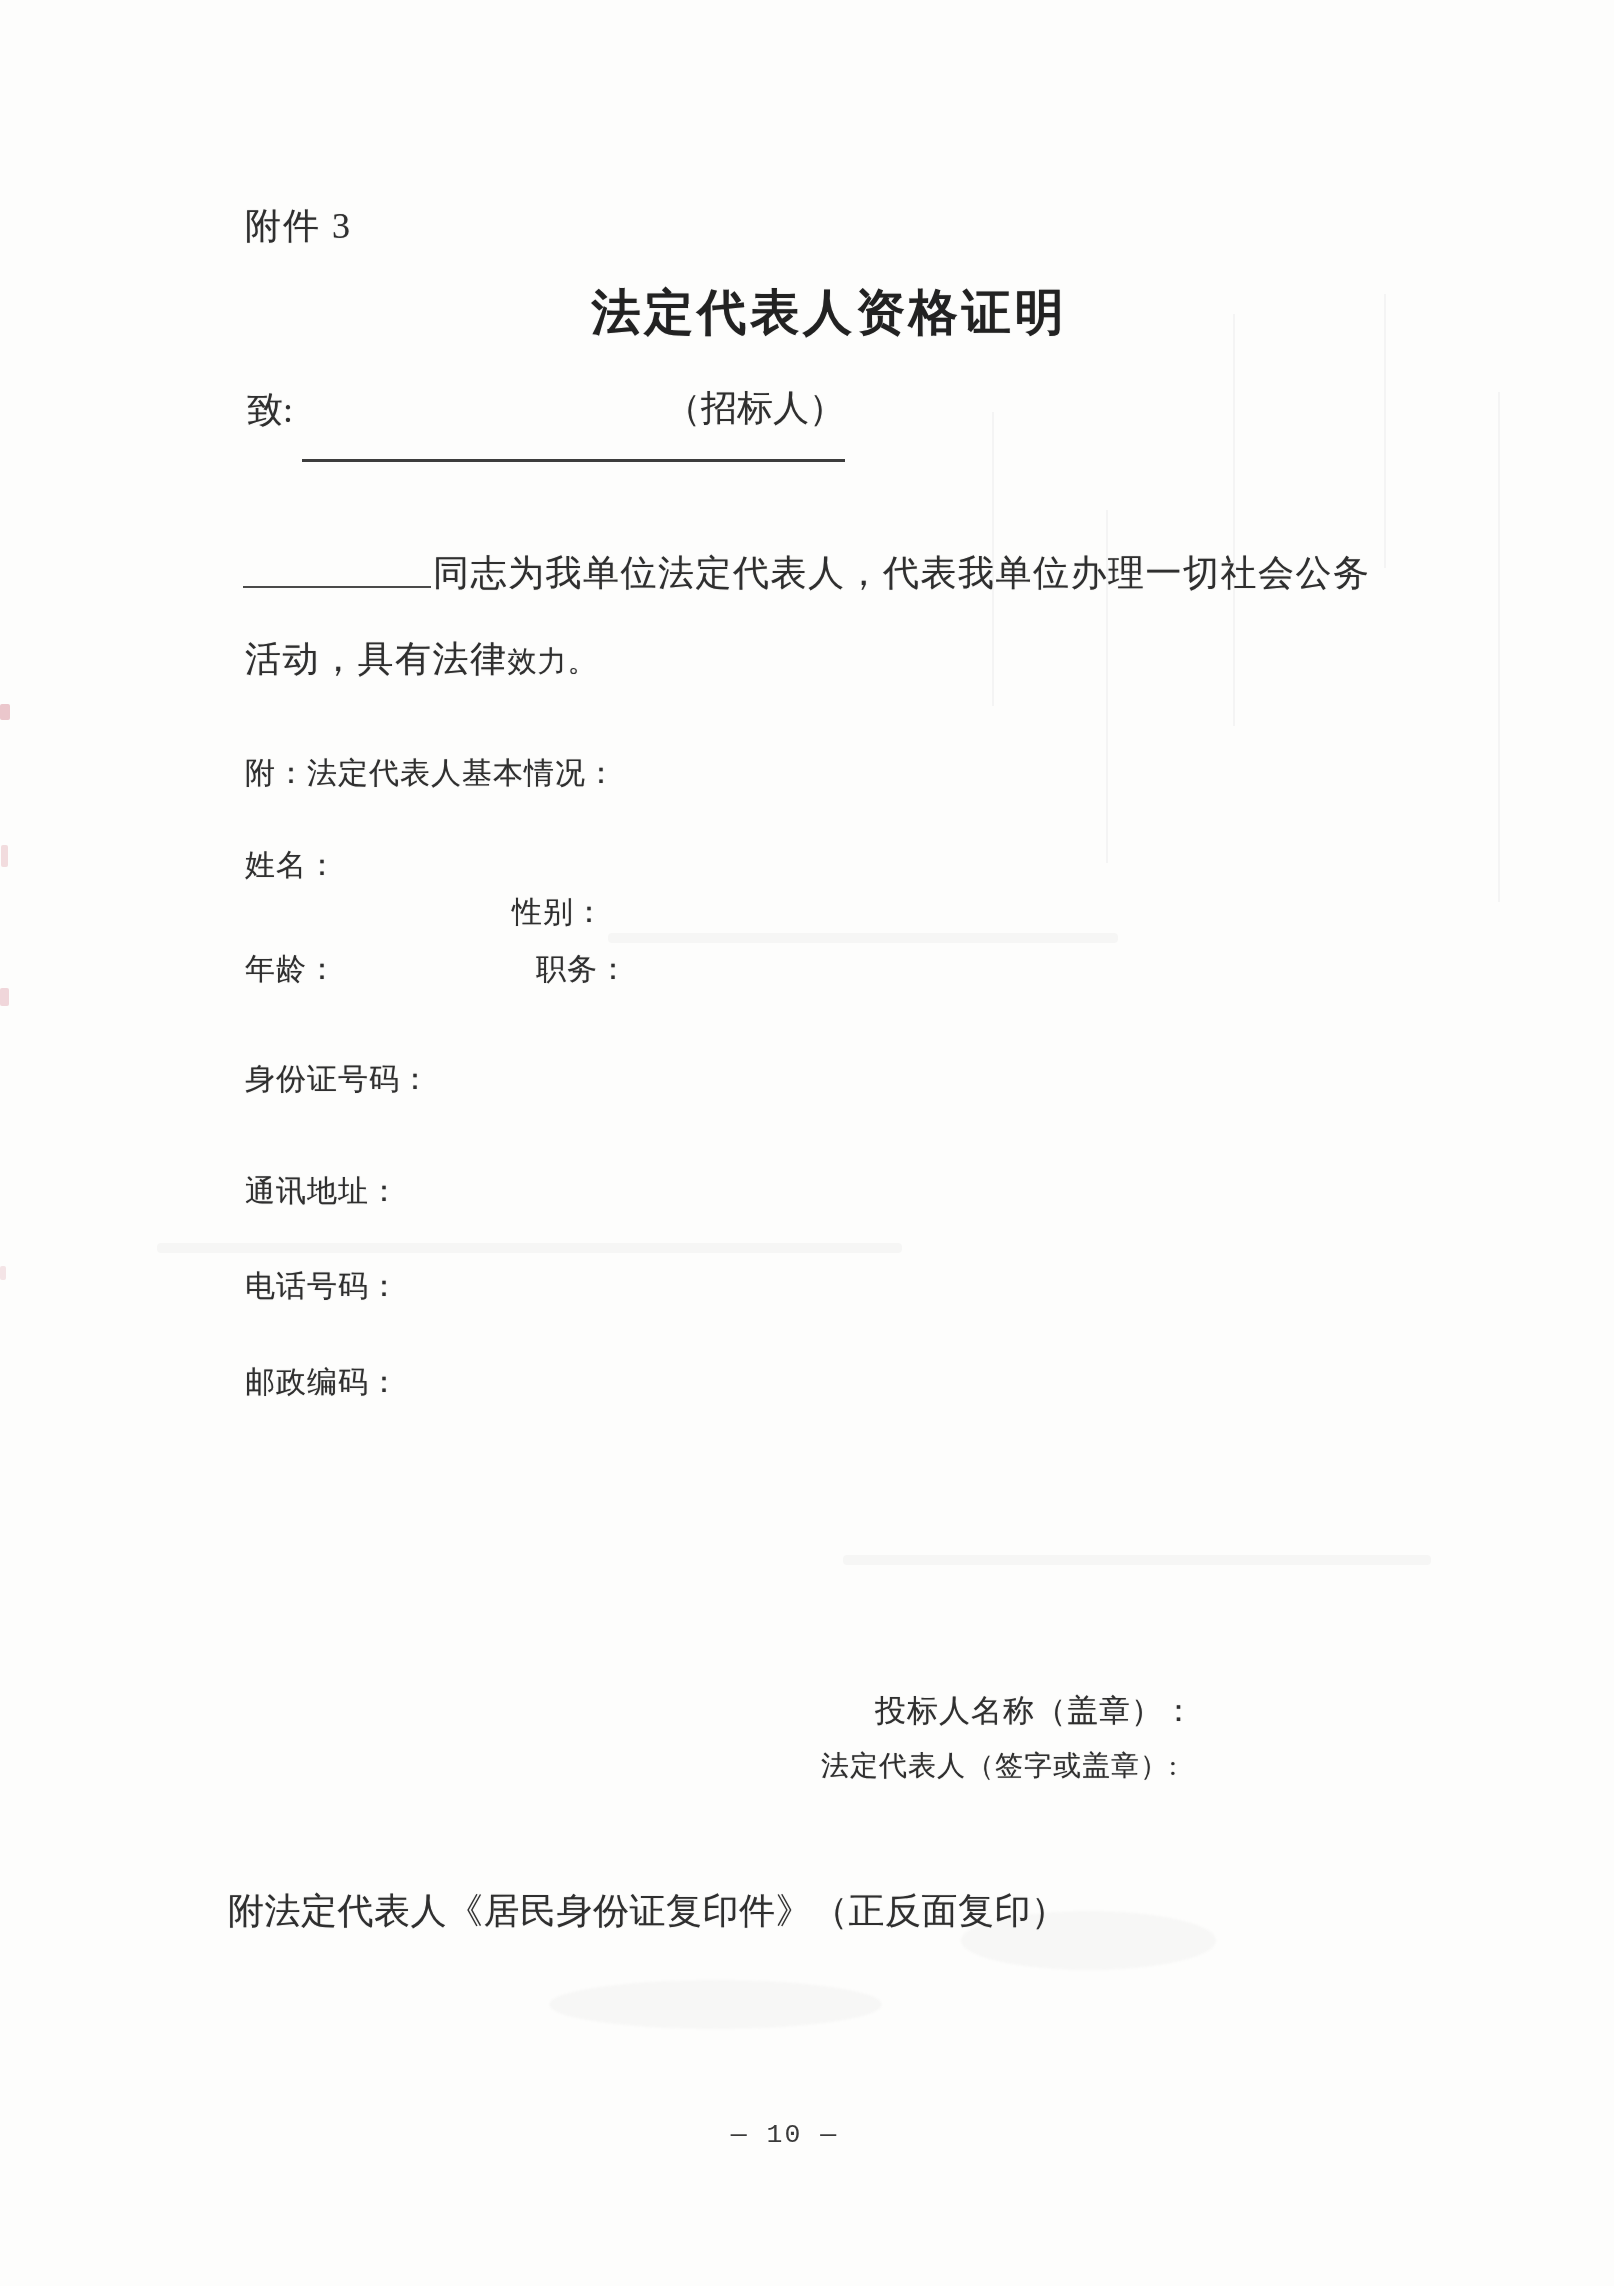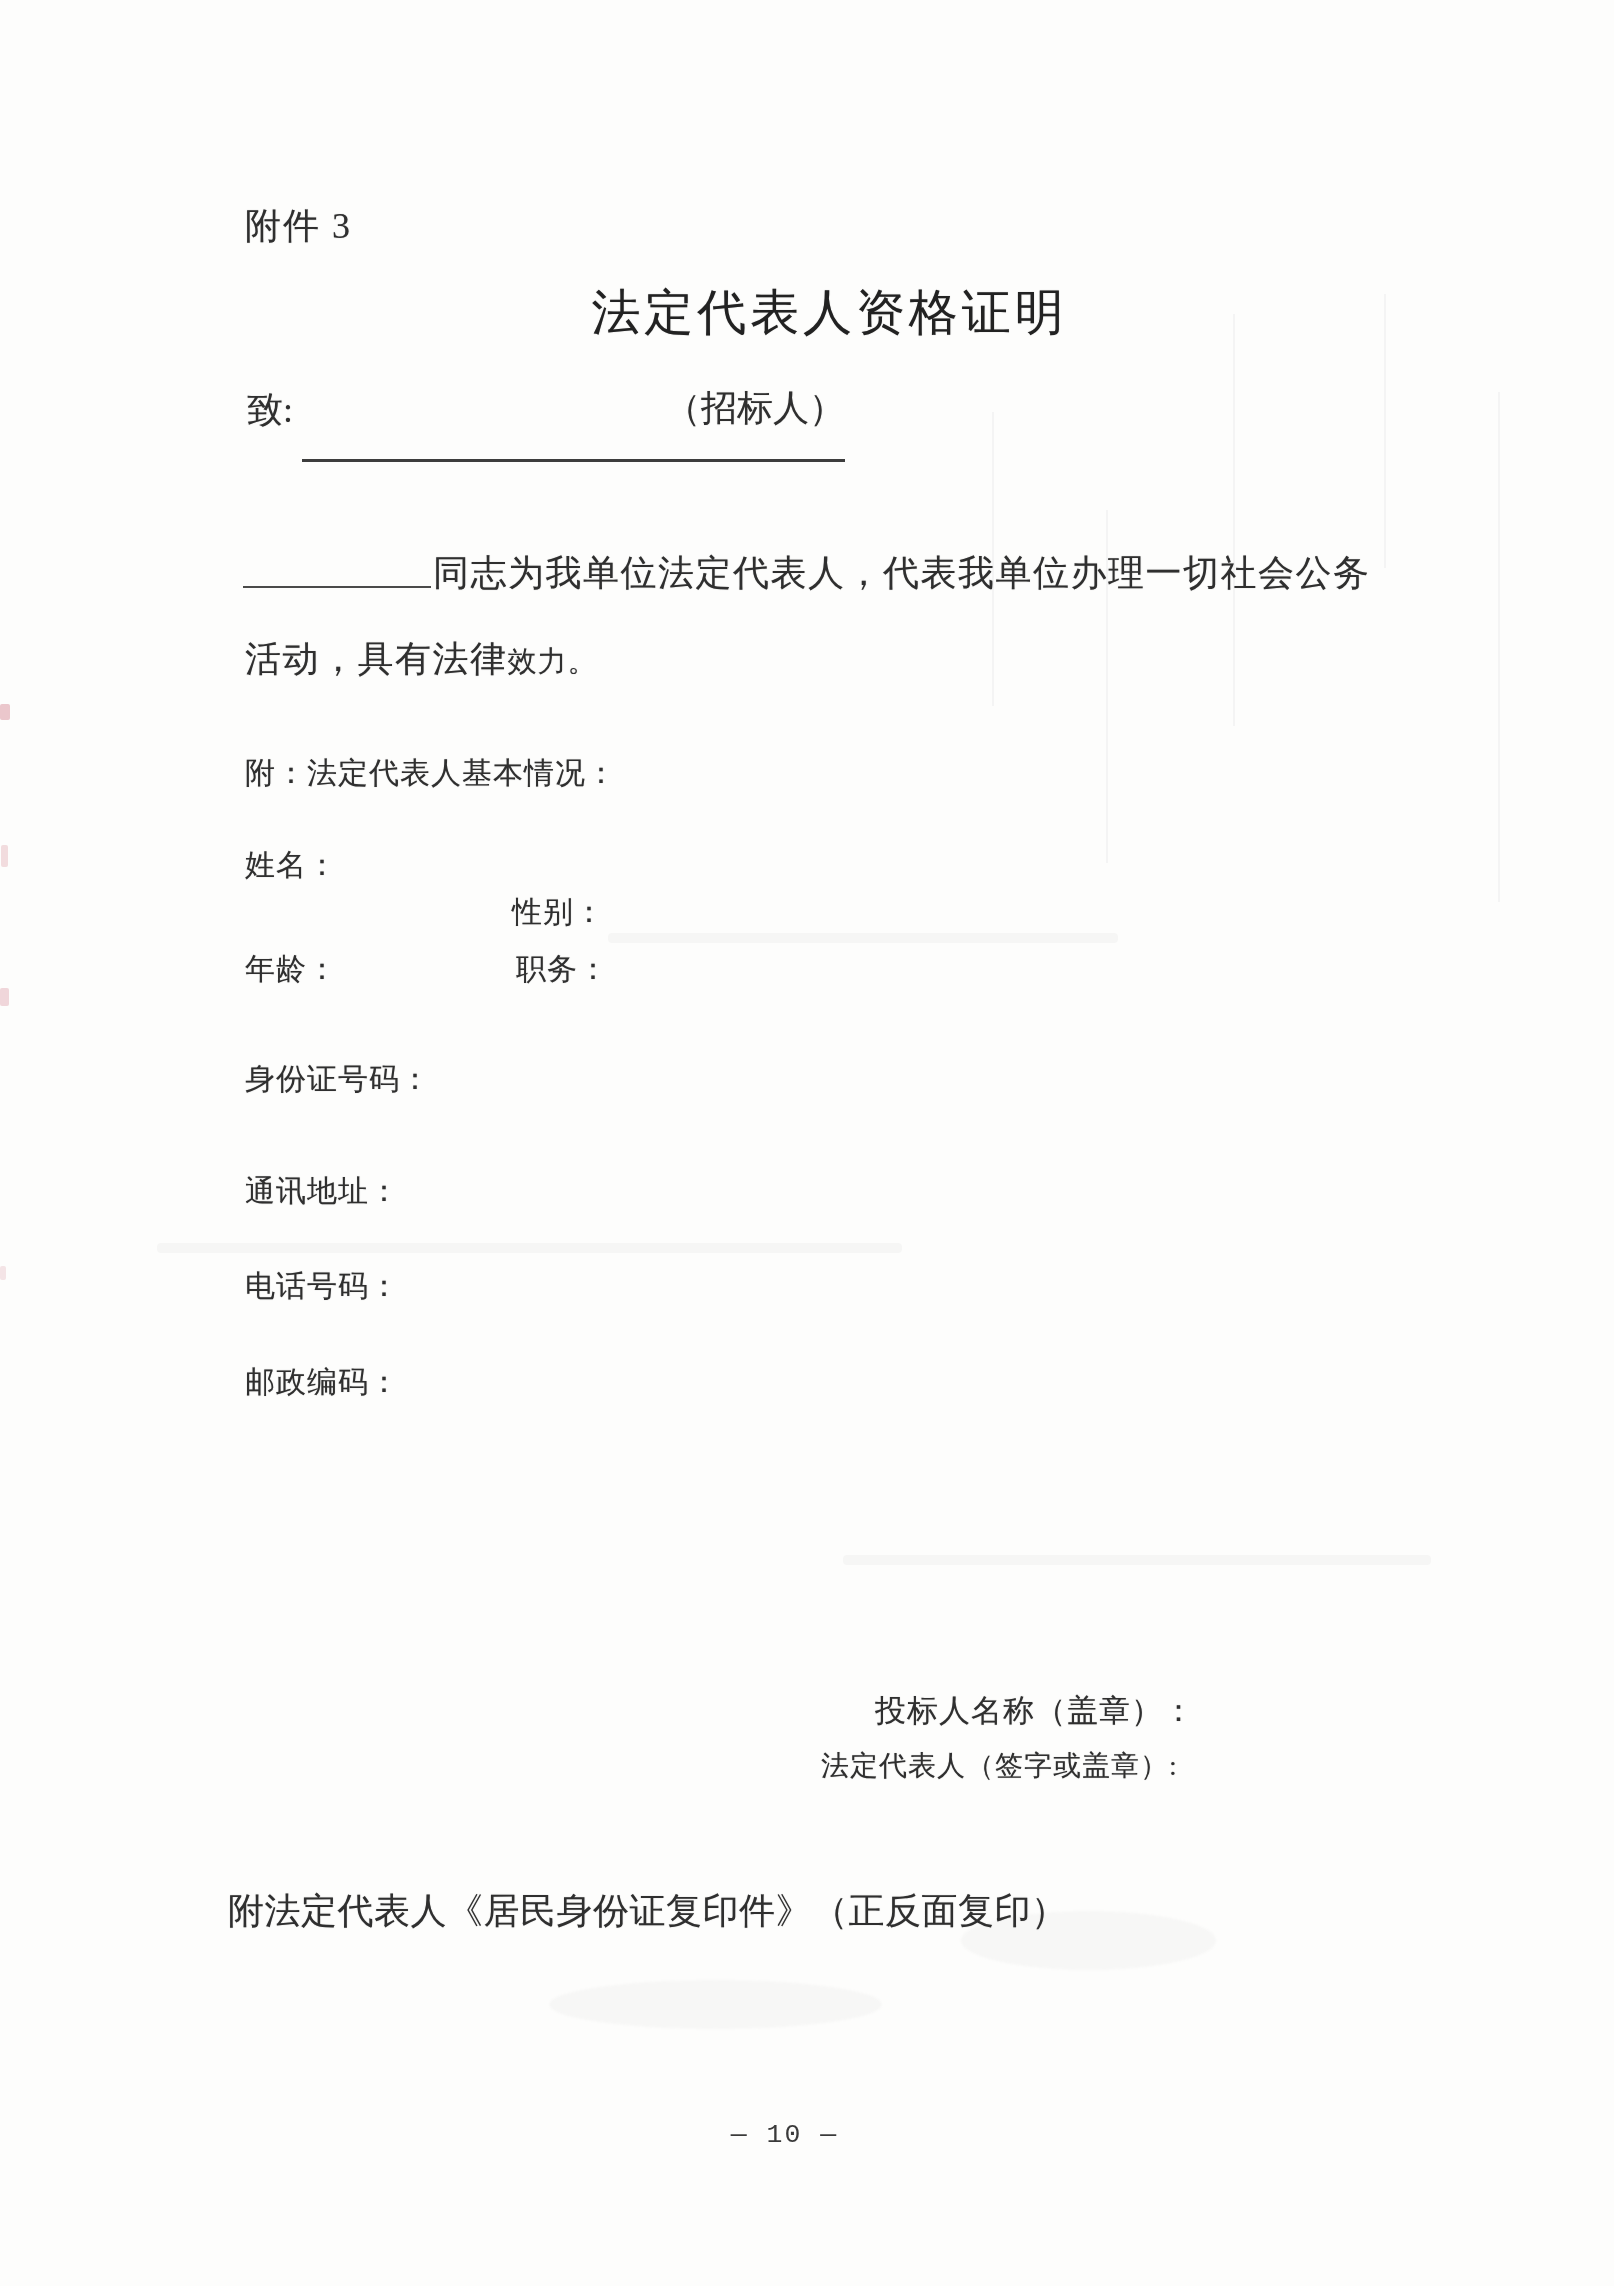--- a/index.html
+++ b/index.html
@@ -9,21 +9,21 @@
     background:#fdfdfc;
     overflow:hidden;
     font-family:"Liberation Serif","DejaVu Serif",serif;
     color:#2f2f2f;
   }
   .abs{position:absolute;white-space:nowrap;}
   .soft{text-shadow:0 0 1px rgba(70,70,70,.45);}
   .attachment{font-size:36px;letter-spacing:2px;font-weight:500;}
   .title{
     left:0;right:0;top:280px;text-align:center;
-    font-size:49px;font-weight:400;letter-spacing:3.9px;color:#222;
+    font-size:49px;font-weight:700;letter-spacing:3.9px;color:#222;
     padding-left:45px;
   }
   .salutation{font-size:36px;}
   .rule{background:#3d3d3d;height:2.9px;}
   .rule.thin{height:2px;background:#4a4a4a;}
   .body-text{font-size:36px;letter-spacing:1.5px;}
   .body-tail{font-size:29px;letter-spacing:1px;}
   .label{font-size:30px;letter-spacing:1px;}
   .sig{font-size:31px;letter-spacing:1px;}
   .footnote{font-size:36px;letter-spacing:0.5px;margin-top:32px;}
@@ -72,21 +72,21 @@
   <div class="abs body-text soft" style="left:245px;top:635px;">
     <span>活动，具有法律</span><span class="body-tail">效力。</span>
   </div>
 
   <div class="abs label soft" style="left:245px;top:753px;">附：法定代表人基本情况：</div>
 
   <div class="abs label soft" style="left:245px;top:845px;">姓名：</div>
   <div class="abs label soft" style="left:512px;top:892px;">性别：</div>
 
   <div class="abs label soft" style="left:245px;top:949px;">年龄：</div>
-  <div class="abs label soft" style="left:516px;top:949px;">职务：</div>
+  <div class="abs label soft" style="left:536px;top:949px;">职务：</div>
 
   <div class="abs label soft" style="left:245px;top:1059px;">身份证号码：</div>
 
   <div class="abs label soft" style="left:245px;top:1171px;">通讯地址：</div>
 
   <div class="abs label soft" style="left:245px;top:1266px;">电话号码：</div>
 
   <div class="abs label soft" style="left:245px;top:1362px;">邮政编码：</div>
 
   <div class="abs sig soft" style="left:875px;top:1649px;margin-top:41px;">投标人名称（盖章）：</div>

